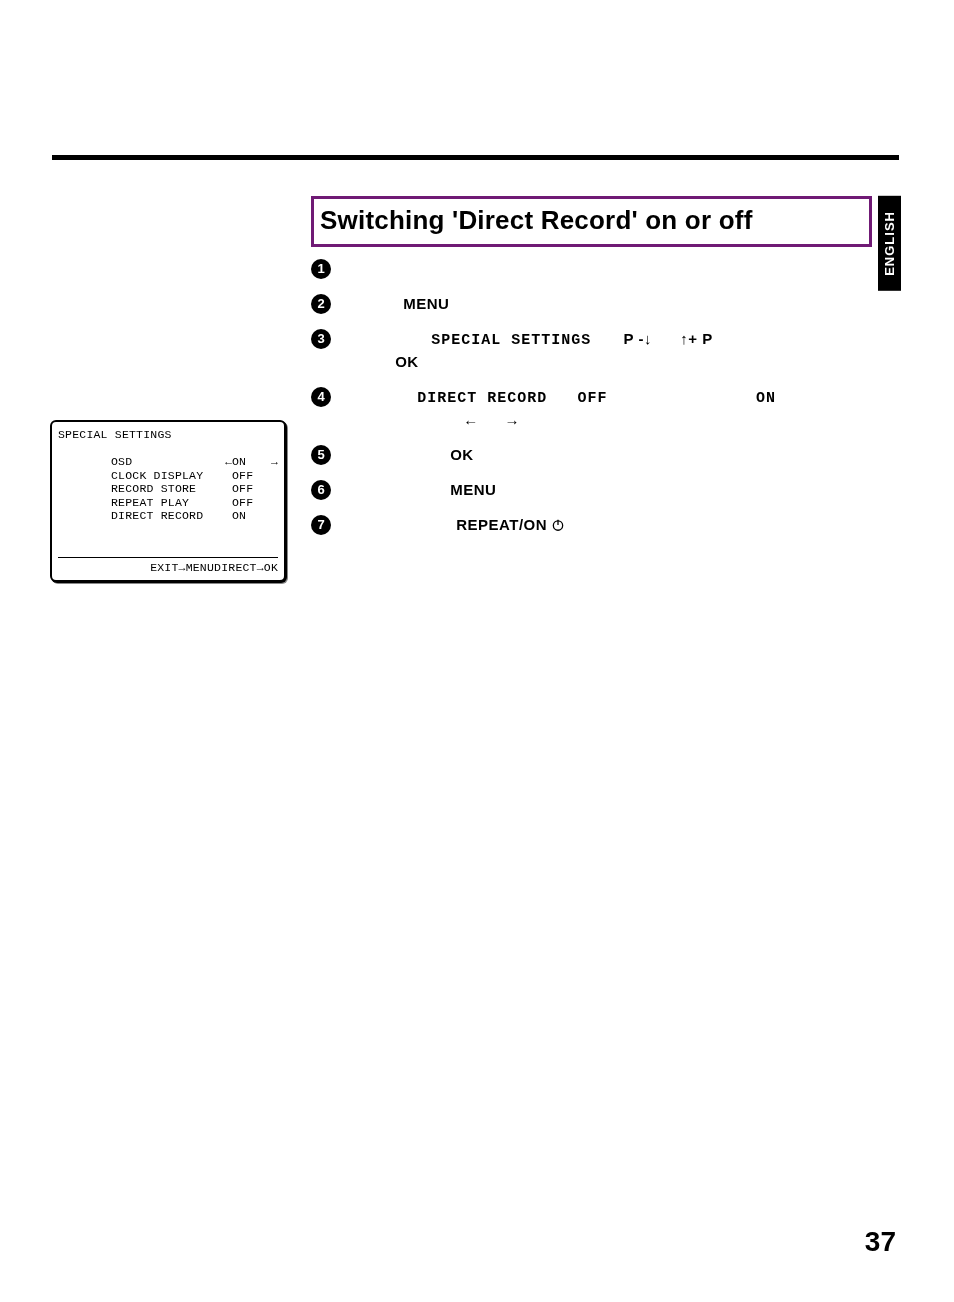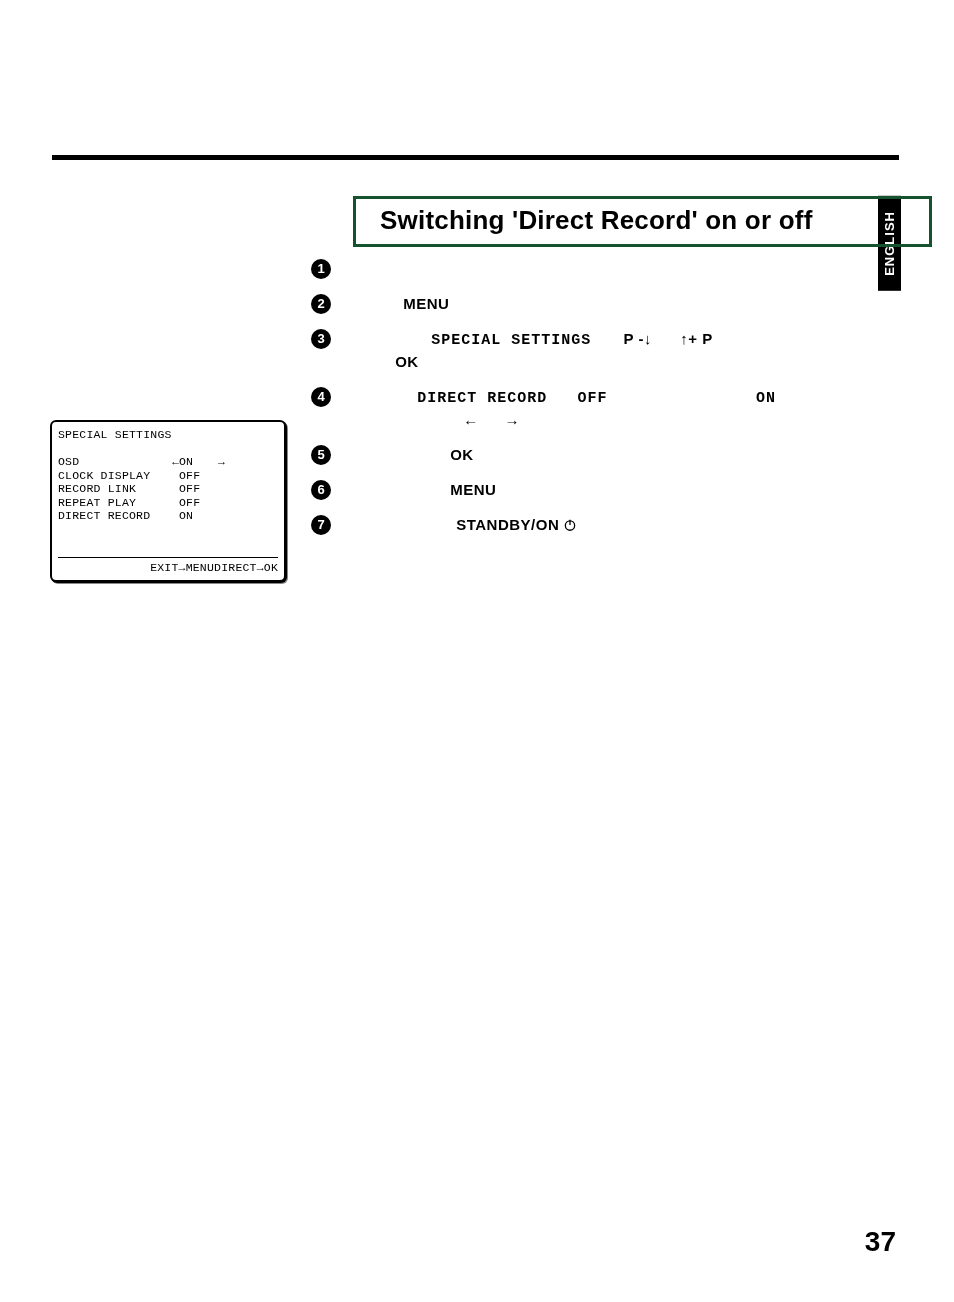--- a/index.html
+++ b/index.html
@@ -36,24 +36,23 @@
     padding: 15px 4px 15px 4px;
     writing-mode: vertical-rl;
     transform: rotate(180deg);
     text-align: center;
   }
   .section-title-box {
     position: absolute;
     left: 311px;
     top: 196px;
     width: 539px;
-    border: 3px solid #14532d;
+    border: 3px solid #701a75;
     border-bottom-width: 3px;
-    padding: 6px 10px 8px 24px;
-    margin-left: 42px;
+    padding: 6px 10px 8px 6px;
   }
   .section-title {
     font-size: 26px;
     font-weight: bold;
     letter-spacing: 0.2px;
   }
   .steps {
     position: absolute;
     left: 311px;
     top: 258px;
@@ -114,21 +113,21 @@
     letter-spacing: 0.2px;
   }
   .osd-inner {
     padding: 6px 6px 4px 6px;
   }
   .osd-title {
     margin-bottom: 14px;
   }
   .osd-row {
     display: flex;
-    justify-content: flex-start;
+    justify-content: flex-end;
     line-height: 1.18;
   }
   .osd-row .label { width: 105px; }
   .osd-row .cursor-left { width: 16px; text-align: right; }
   .osd-row .value { width: 32px; text-align: left; }
   .osd-row .cursor-right { width: 14px; text-align: right; }
   .osd-divider {
     border-top: 1px solid #000;
     margin: 34px 0 3px 0;
   }
@@ -224,21 +223,21 @@
       <span class="step-body">
         <span style="display:inline-block; width:97px;"></span>
         <span class="kbd">MENU</span>
       </span>
     </div>
 
     <div class="step">
       <span class="bullet">7</span>
       <span class="step-body">
         <span style="display:inline-block; width:103px;"></span>
-        <span class="kbd">STANDBY/ON</span>
+        <span class="kbd">REPEAT/ON</span>
         <svg class="power-icon" viewBox="0 0 24 24">
           <circle cx="12" cy="13" r="8" fill="none" stroke="#000" stroke-width="2.2"></circle>
           <line x1="12" y1="3" x2="12" y2="12" stroke="#000" stroke-width="2.2"></line>
         </svg>
       </span>
     </div>
 
   </div>
 
   <div class="osd-box">
@@ -251,21 +250,21 @@
             <span class="value">ON</span>
             <span class="cursor-right">→</span>
           </div>
           <div class="osd-row">
             <span class="label">CLOCK DISPLAY</span>
             <span class="cursor-left"></span>
             <span class="value">OFF</span>
             <span class="cursor-right"></span>
           </div>
           <div class="osd-row">
-            <span class="label">RECORD LINK</span>
+            <span class="label">RECORD STORE</span>
             <span class="cursor-left"></span>
             <span class="value">OFF</span>
             <span class="cursor-right"></span>
           </div>
           <div class="osd-row">
             <span class="label">REPEAT PLAY</span>
             <span class="cursor-left"></span>
             <span class="value">OFF</span>
             <span class="cursor-right"></span>
           </div>

